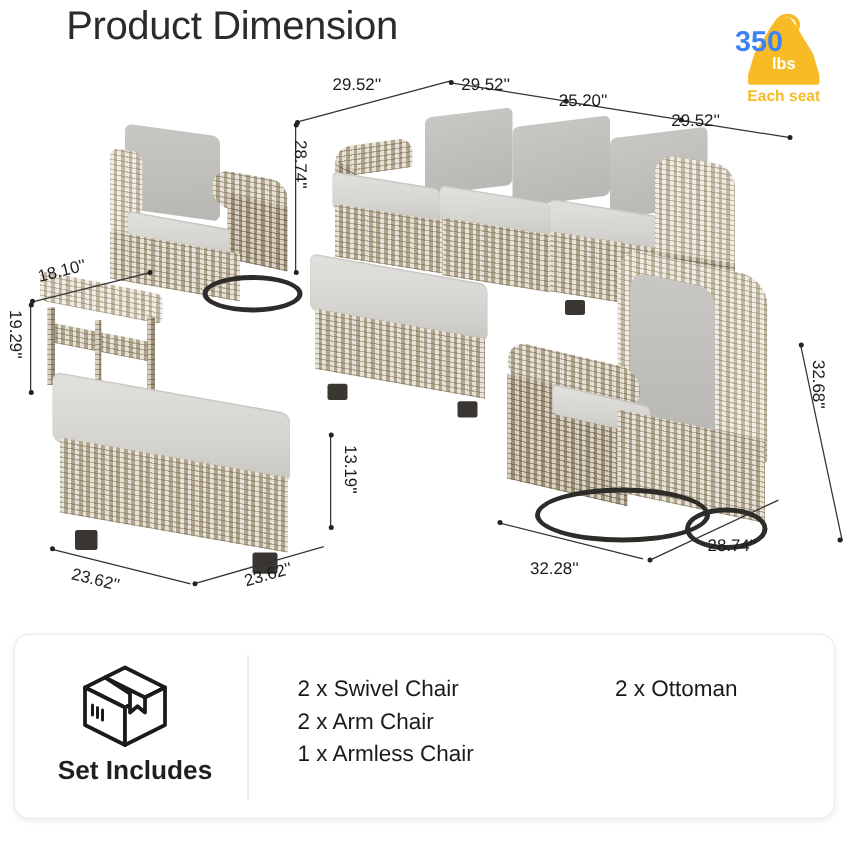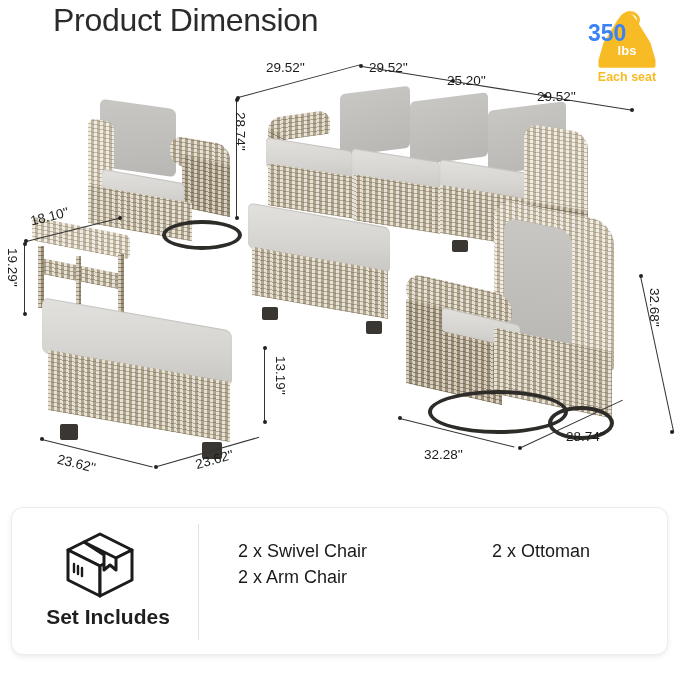--- a/index.html
+++ b/index.html
@@ -214,20 +214,21 @@
       <path d="M21 12 L53 28 L53 40 L47 35 L41 40 L41 25 Z" stroke="#1b1b1b" stroke-width="3" stroke-linejoin="round" fill="#fff"></path>
       <path d="M11 34 L11 42 M15 36 L15 44 M19 38 L19 46" stroke="#1b1b1b" stroke-width="2.4" stroke-linecap="round"></path>
     </svg>
   </div>
 
   <div class="set-includes-title">Set Includes</div>
 
   <div class="incl-col incl-col-a">
     <div class="incl-item">2 x Swivel Chair</div>
     <div class="incl-item">2 x Arm Chair</div>
+    <div class="incl-item">1 x Armless Chair</div>
   </div>
 
   <div class="incl-col incl-col-b">
     <div class="incl-item">2 x Ottoman</div>
   </div>
 
 
 </div>
 
 </body></html>

